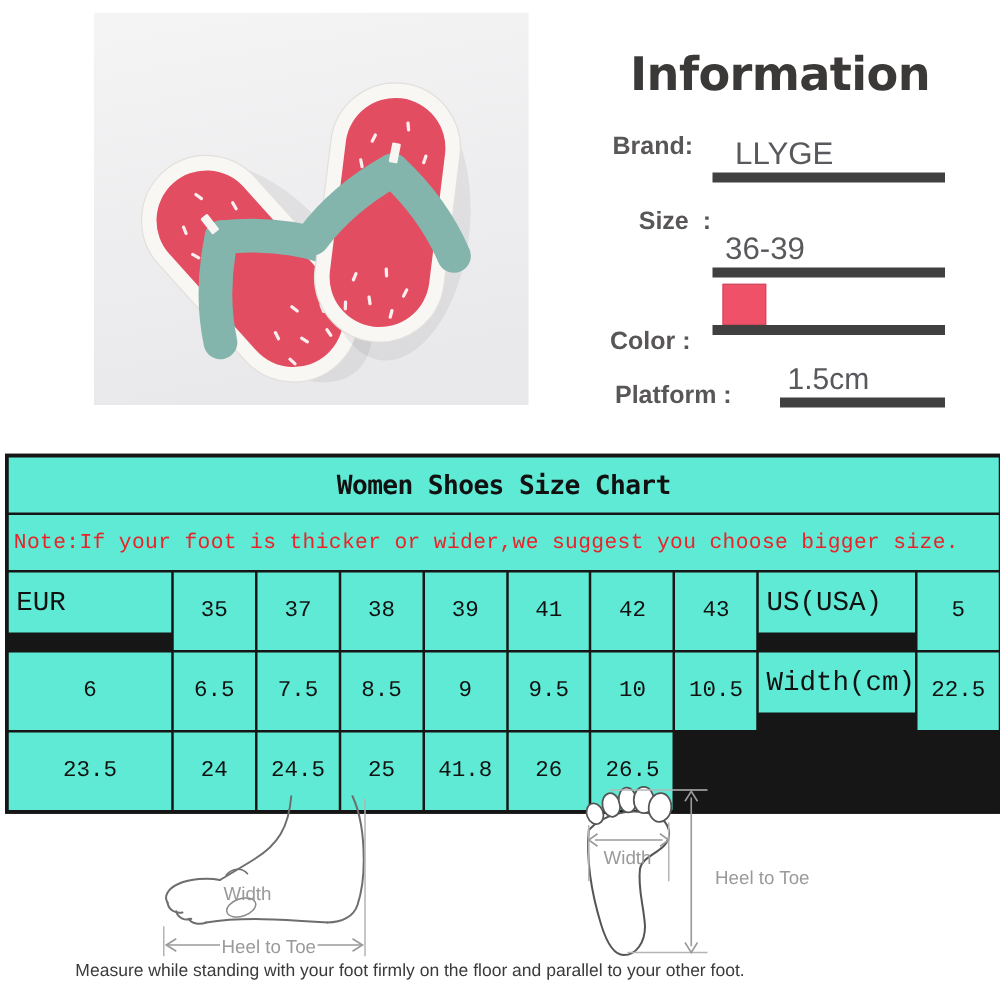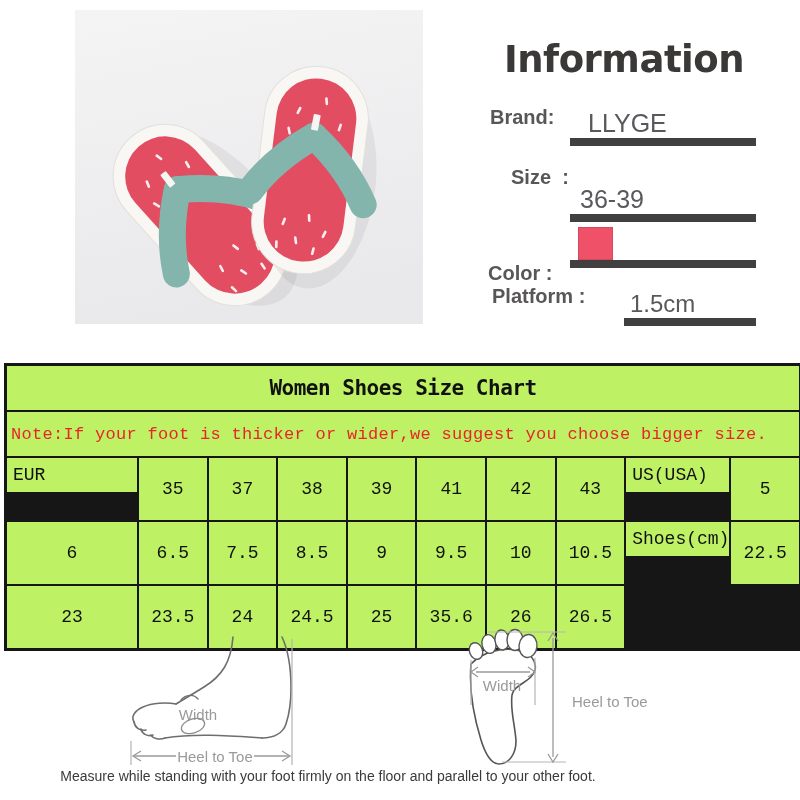--- a/index.html
+++ b/index.html
@@ -22,27 +22,27 @@
   #size-line{left:570px;top:180px;width:186px;}
   #size-line .val{padding-left:10px;}
   #color-line{left:570px;top:226px;width:186px;}
   #platform-line{left:624px;top:284px;width:132px;}
   #platform-line .val{padding-left:6px;font-size:24px;}
   #color-swatch{left:578px;top:227px;width:33px;height:31px;border:1px solid #d24a5e;}
 
   
   #size-chart{left:4px;top:363px;width:792px;background:#161616;border:3px solid #161616;
               display:grid;grid-template-columns:130px repeat(9,1fr);gap:2px;}
-  #size-chart .cell{background:#bef264;display:flex;align-items:center;
+  #size-chart .cell{background:#5eead4;display:flex;align-items:center;
                     font-family:"Liberation Mono",monospace;color:#111;}
   #size-chart .titlecell{grid-column:1 / -1;height:44px;justify-content:center;
        font-family:"DejaVu Sans Mono",monospace;font-weight:bold;font-size:21px;letter-spacing:-0.5px;}
   #size-chart .notecell{grid-column:1 / -1;height:44px;color:#e8242a;font-size:17px;
        letter-spacing:0.3px;padding-left:4px;}
-  #size-chart .rowlabel{height:34px;font-size:18px;padding-left:6px;}
+  #size-chart .rowlabel{height:48px;font-size:22px;padding-left:6px;}
   #size-chart .valcell{height:62px;justify-content:center;font-size:18px;}
 
   
   #diagrams{left:0;top:598px;width:800px;height:170px;}
   .caption{left:0;top:768px;width:656px;text-align:center;font-size:14px;color:#3a3a3a;}
 
   svg text{font-family:"Liberation Sans",sans-serif;}
 </style>
 </head>
 <body>
@@ -99,21 +99,21 @@
 
     <span class="lbl" style="left:490px;top:166px;margin-left:21px;">Size  :</span>
     <div class="fieldline" id="size-line">
       <span class="val">36-39</span>
     </div>
 
     <span class="lbl" style="left:488px;top:226px;margin-top:36px;">Color :</span>
     <div class="fieldline" id="color-line"></div>
     <div class="abs" id="color-swatch" style="background: rgb(239, 81, 104);"></div>
 
-    <span class="lbl" style="left:492px;top:285px;">Platform :</span>
+    <span class="lbl" style="left:492px;top:305px;">Platform :</span>
     <div class="fieldline" id="platform-line">
       <span class="val">1.5cm</span>
     </div>
   </div>
 
   <div class="abs" id="size-chart">
     <div class="cell titlecell">Women Shoes Size Chart</div>
     <div class="cell notecell">Note:If your foot is thicker or wider,we suggest you choose bigger size.</div>
 
   <div class="cell rowlabel">EUR</div>
@@ -127,28 +127,27 @@
       <div class="cell rowlabel">US(USA)</div>
       <div class="cell valcell">5</div>
       <div class="cell valcell">6</div>
       <div class="cell valcell">6.5</div>
       <div class="cell valcell">7.5</div>
       <div class="cell valcell">8.5</div>
       <div class="cell valcell">9</div>
       <div class="cell valcell">9.5</div>
       <div class="cell valcell">10</div>
       <div class="cell valcell">10.5</div>
-      <div class="cell rowlabel">Shoes(cm)</div>
+      <div class="cell rowlabel">Width(cm)</div>
       <div class="cell valcell">22.5</div>
-      <div class="cell valcell">23</div>
       <div class="cell valcell">23.5</div>
       <div class="cell valcell">24</div>
       <div class="cell valcell">24.5</div>
       <div class="cell valcell">25</div>
-      <div class="cell valcell">35.6</div>
+      <div class="cell valcell">41.8</div>
       <div class="cell valcell">26</div>
       <div class="cell valcell">26.5</div>
     </div>
 
   <svg class="abs" id="diagrams" viewBox="0 598 800 170">
 
     <g fill="none" stroke="#6e6e6e" stroke-width="1.6" stroke-linecap="round">
       <path d="M233,637 C231,662 222,676 204,687 C196,692 186,698 176,704"></path>
       <path d="M176,704 C166,702 152,703 143,707 C134,711 131,717 134,722"></path>
       <path d="M134,722 C135,728 140,731 146,730"></path>

